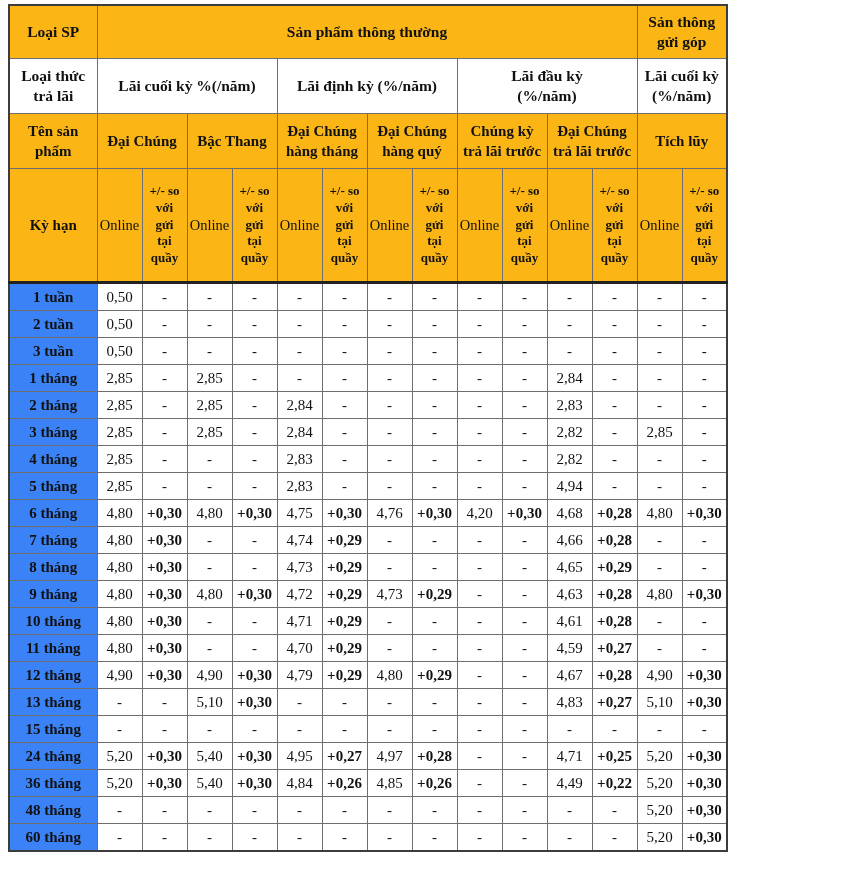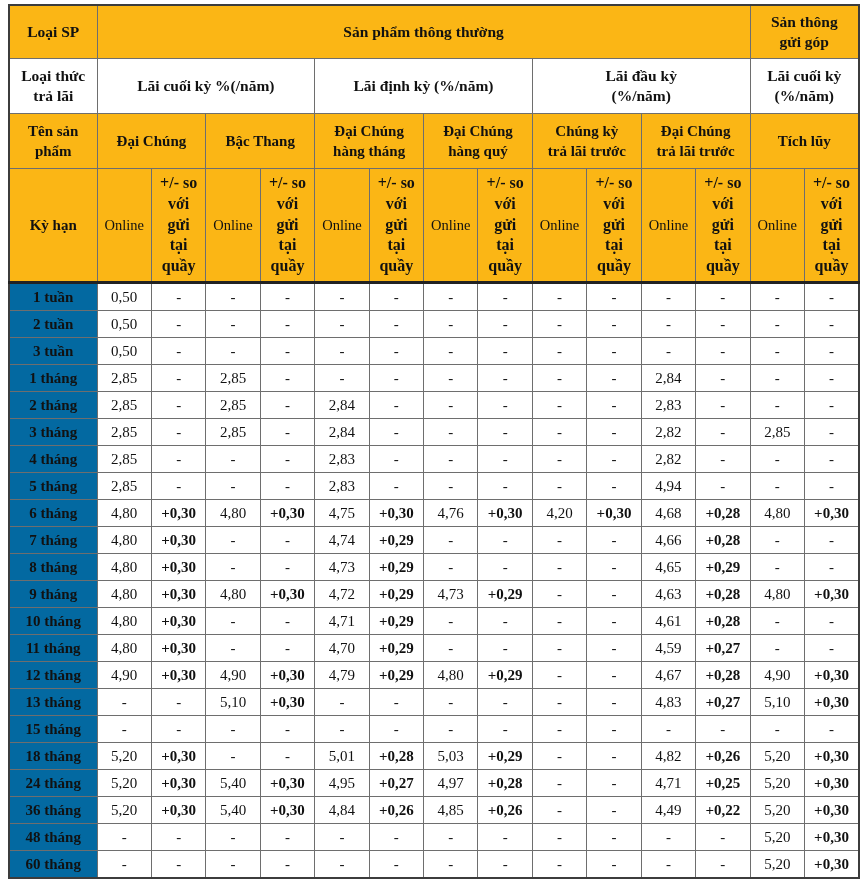--- a/index.html
+++ b/index.html
@@ -11,42 +11,42 @@
   html,body{margin:0;padding:0;background:#ffffff;}
   body{
     width:868px;height:882px;
     font-family:"Liberation Serif", serif;
     color:var(--txt);
   }
   .page{box-sizing:border-box;padding:4px 8px 8px 8px;}
   table.rate-table{
     border-collapse:collapse;
     table-layout:fixed;
-    width:852px;
+    width:720px;
     border:2px solid #3c3c3c;
   }
   th,td{
     border:1px solid var(--grid);
     text-align:center;
     vertical-align:middle;
     padding:0 2px;
     overflow:hidden;
     color:var(--txt);
   }
   .yellow{background:var(--yellow);}
   .white{background:#ffffff;}
   .pre{white-space:pre-line;}
   tr.r1 th{height:52px;font-size:15.5px;font-weight:bold;line-height:1.3;}
   tr.r2 th{height:54px;font-size:15.5px;font-weight:bold;line-height:1.3;}
   tr.r3 th{height:54px;font-size:15px;font-weight:bold;line-height:1.35;}
   tr.r4 th{height:112px;border-bottom:3px solid var(--thick);}
   tr.r4 th.kyhan{font-size:15px;font-weight:bold;}
   tr.r4 th.online{font-size:14.5px;font-weight:normal;}
-  tr.r4 th.diff{font-size:16px;font-weight:bold;line-height:1.3;text-align:center;}
-  tbody th.term{font-weight:bold;font-size:15px;height:26px;background:#0369a1;}
+  tr.r4 th.diff{font-size:13px;font-weight:bold;line-height:1.3;text-align:center;}
+  tbody th.term{font-weight:bold;font-size:15px;height:26px;background:#3b82f6;}
   tbody td{font-size:15px;font-weight:normal;}
   tbody td.plus{font-weight:bold;}
 </style>
 </head>
 <body>
 
 <div class="page">
   <table class="rate-table">
     <colgroup id="cols">
         <col style="width: 88px;">
@@ -427,37 +427,20 @@
           <td>-</td>
           <td>-</td>
           <td>-</td>
           <td>-</td>
           <td>-</td>
           <td>-</td>
           <td>-</td>
           <td>-</td>
         </tr>
         <tr>
-          <th class="term">18 tháng</th>
-          <td>5,20</td>
-          <td class="plus">+0,30</td>
-          <td>-</td>
-          <td>-</td>
-          <td>5,01</td>
-          <td class="plus">+0,28</td>
-          <td>5,03</td>
-          <td class="plus">+0,29</td>
-          <td>-</td>
-          <td>-</td>
-          <td>4,82</td>
-          <td class="plus">+0,26</td>
-          <td>5,20</td>
-          <td class="plus">+0,30</td>
-        </tr>
-        <tr>
           <th class="term">24 tháng</th>
           <td>5,20</td>
           <td class="plus">+0,30</td>
           <td>5,40</td>
           <td class="plus">+0,30</td>
           <td>4,95</td>
           <td class="plus">+0,27</td>
           <td>4,97</td>
           <td class="plus">+0,28</td>
           <td>-</td>

